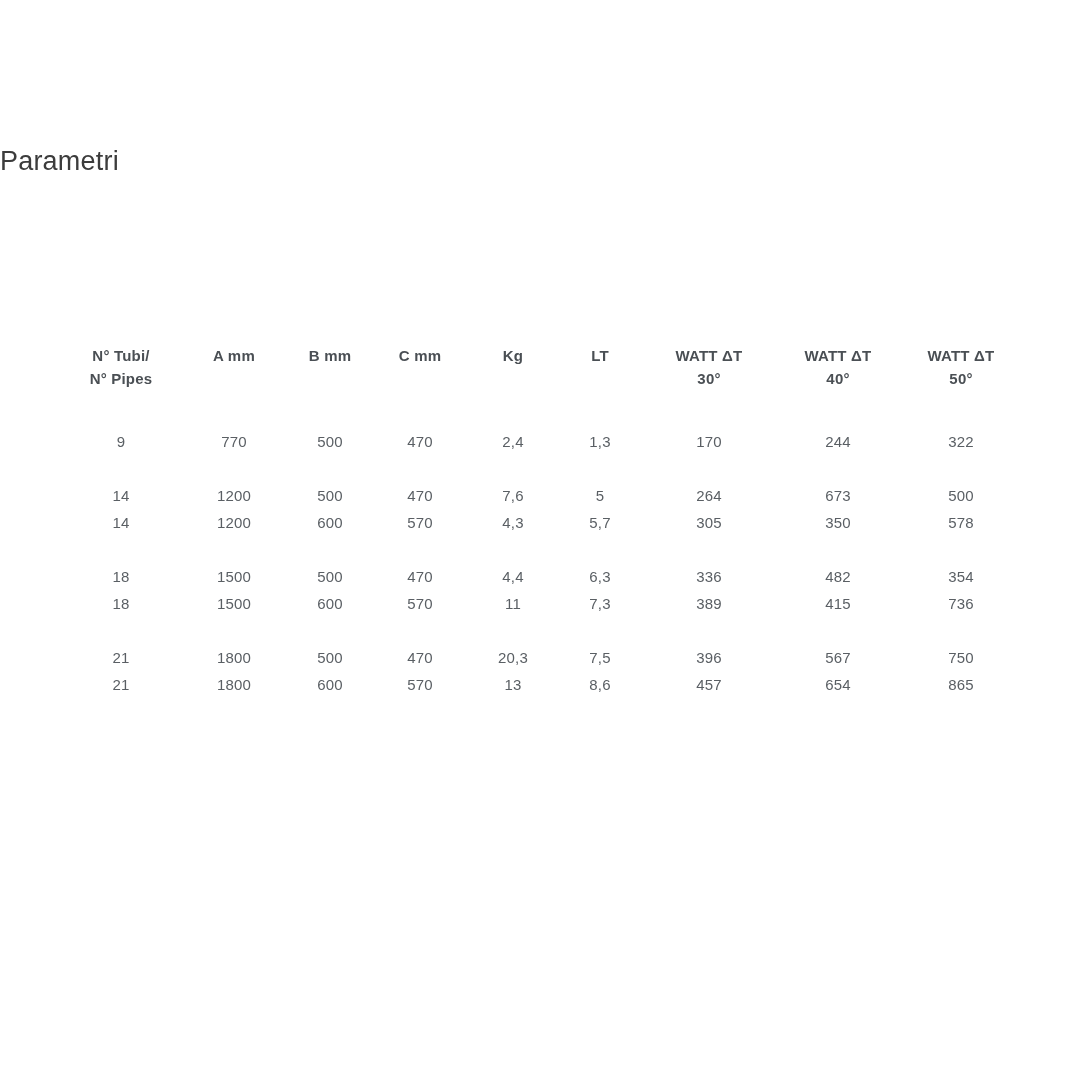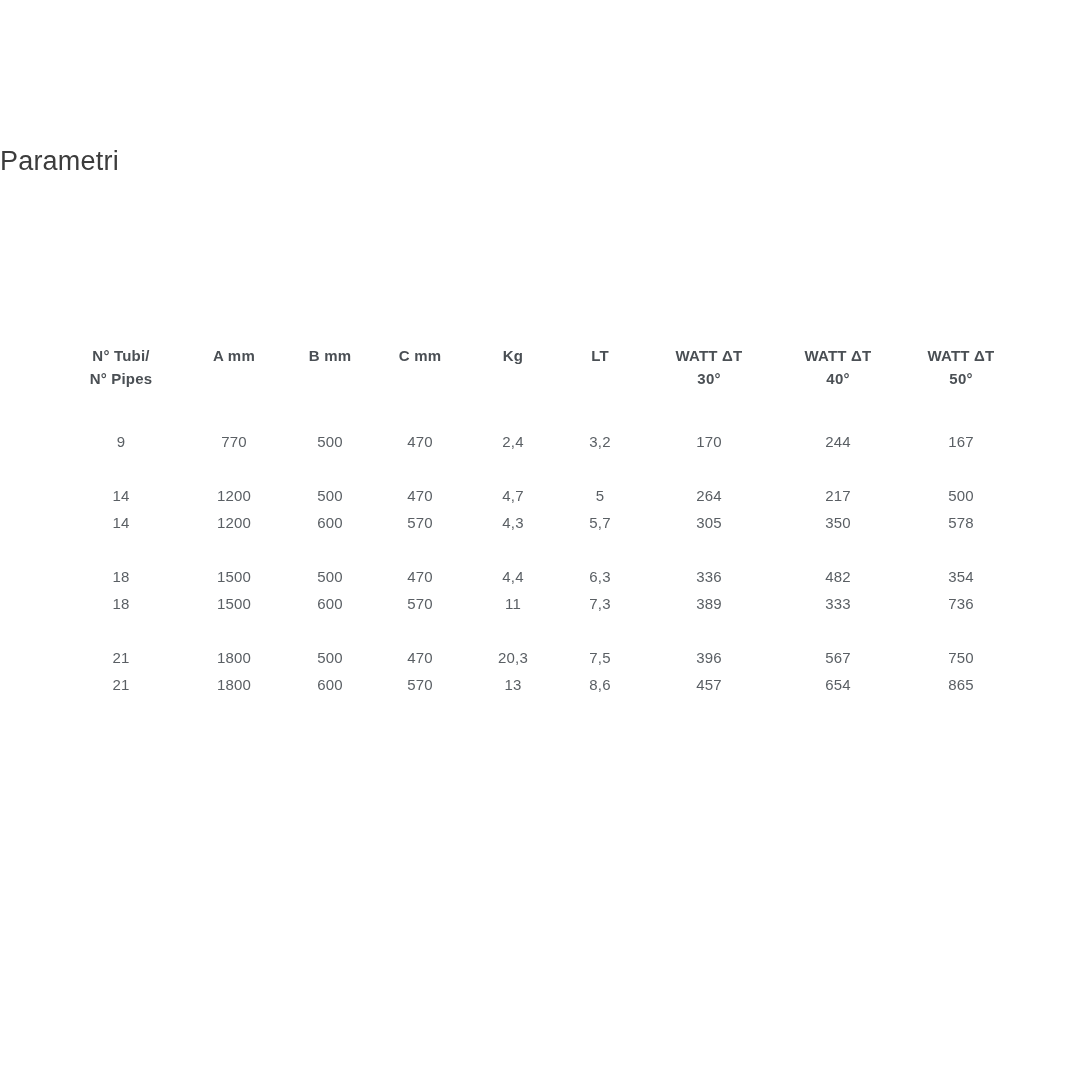--- a/index.html
+++ b/index.html
@@ -123,39 +123,39 @@
         <tr class="spacer-row">
           <td colspan="9"></td>
         </tr>
 
         <tr>
           <td>9</td>
           <td>770</td>
           <td>500</td>
           <td>470</td>
           <td>2,4</td>
-          <td>3,2</td>
+          <td>1,3</td>
           <td>170</td>
           <td>244</td>
-          <td>167</td>
+          <td>322</td>
         </tr>
 
         <tr class="spacer-row">
           <td colspan="9"></td>
         </tr>
 
         <tr>
           <td>14</td>
           <td>1200</td>
           <td>500</td>
           <td>470</td>
-          <td>4,7</td>
+          <td>7,6</td>
           <td>5</td>
           <td>264</td>
-          <td>217</td>
+          <td>673</td>
           <td>500</td>
         </tr>
 
         <tr>
           <td>14</td>
           <td>1200</td>
           <td>600</td>
           <td>570</td>
           <td>4,3</td>
           <td>5,7</td>
@@ -181,21 +181,21 @@
         </tr>
 
         <tr>
           <td>18</td>
           <td>1500</td>
           <td>600</td>
           <td>570</td>
           <td>11</td>
           <td>7,3</td>
           <td>389</td>
-          <td>333</td>
+          <td>415</td>
           <td>736</td>
         </tr>
 
         <tr class="spacer-row">
           <td colspan="9"></td>
         </tr>
 
         <tr>
           <td>21</td>
           <td>1800</td>

